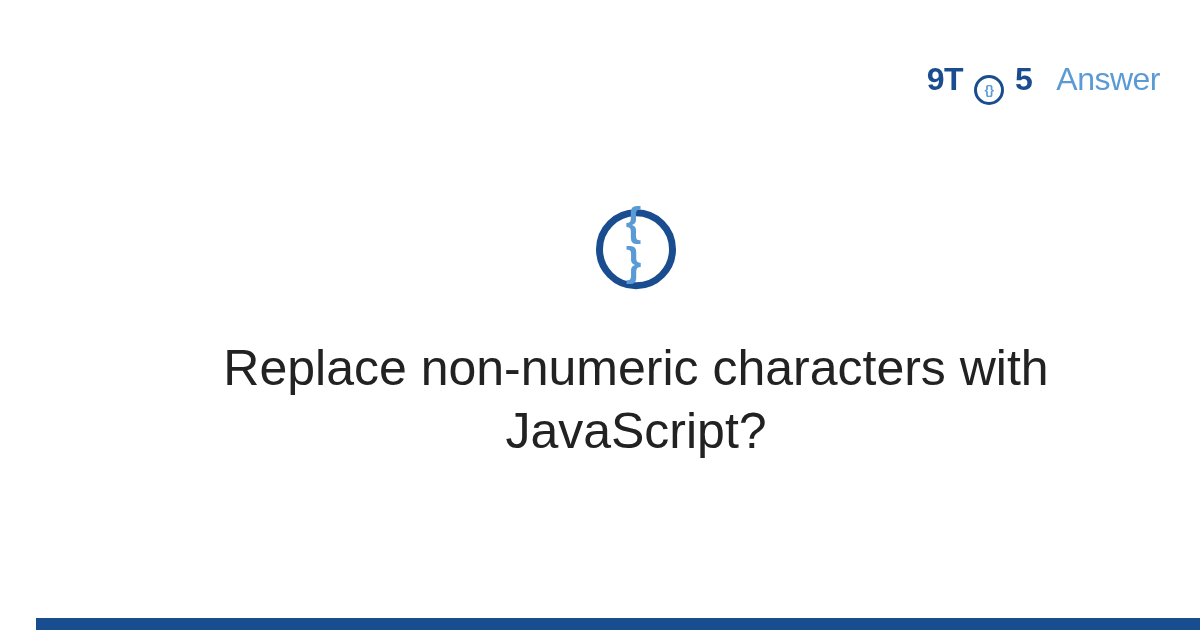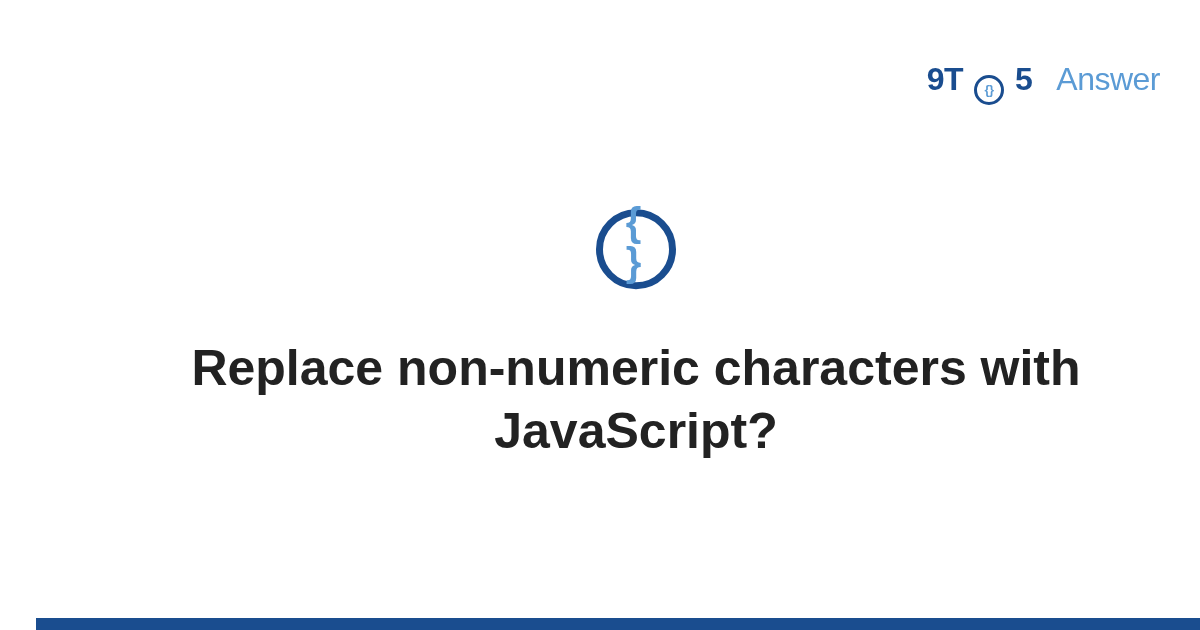--- a/index.html
+++ b/index.html
@@ -72,21 +72,21 @@
       font-size: 40px;
       font-weight: 700;
       color: #5b9bd5;
       letter-spacing: 5px;
       font-family: "Segoe UI", Arial, sans-serif;
       line-height: 1;
       margin-top: -3px;
     }
     .title {
       font-size: 50px;
-      font-weight: 700;
+      font-weight: 400;
       color: #222222;
       line-height: 1.25;
       max-width: 1000px;
       margin: 0 auto;
     }
     .bottom-bar {
       position: absolute;
       bottom: 0;
       left: 0;
       right: 0;

